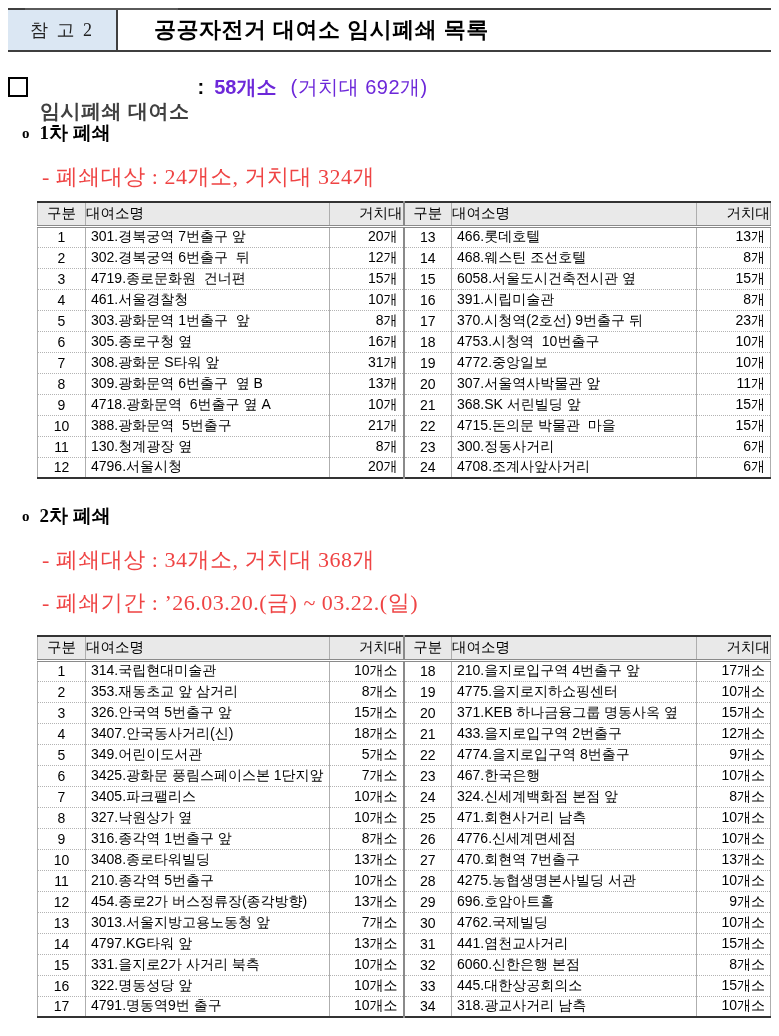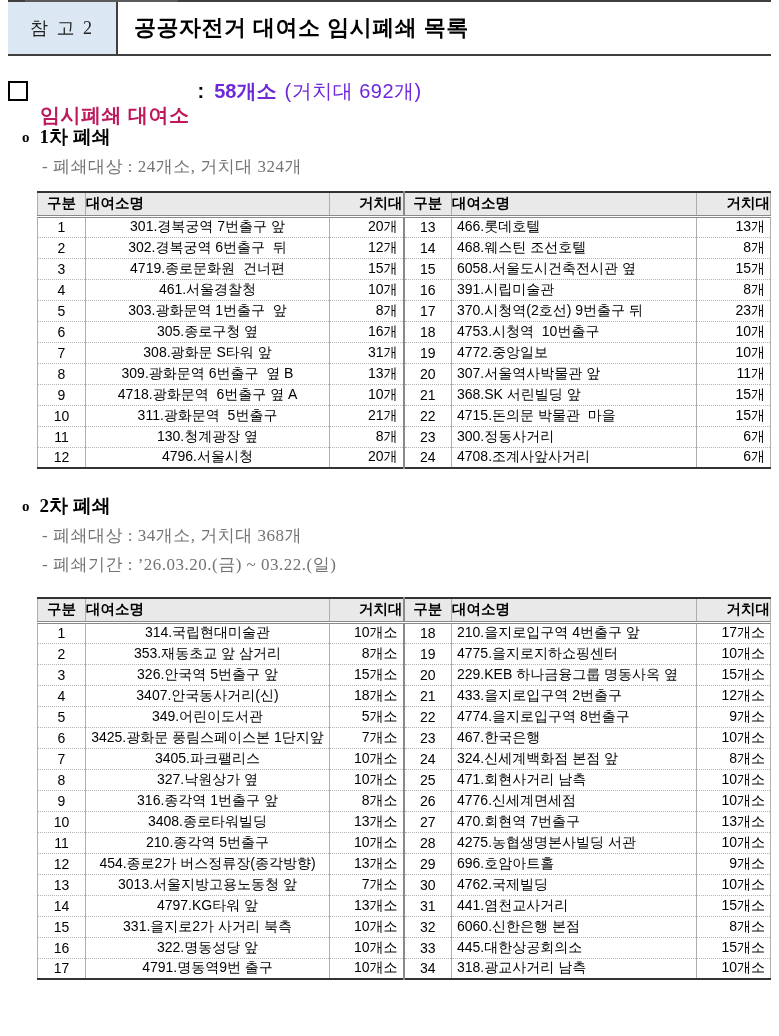--- a/index.html
+++ b/index.html
@@ -8,70 +8,70 @@
     width: 779px; height: 1036px;
     font-family: "Liberation Sans", sans-serif;
     color:#111; position: relative; overflow: hidden;
   }
   .page { width:779px; height:1036px; padding:0 8px; position:relative; }
 
   .top-artifact { position:absolute; left:25px; top:0; width:153px; height:2px; background:#5a5a5a; }
 
   
   .header-band {
-    height:56px; width:763px;
+    margin-top:8px; height:44px; width:763px;
     border-top:2px solid #3f3f3f; border-bottom:2px solid #3f3f3f;
     display:flex; align-items:stretch;
   }
   .ref-box {
     width:110px; background:#dbe7f3; border-right:2px solid #3f3f3f;
     display:flex; align-items:center; justify-content:center;
     font-family:"Liberation Serif", serif; font-size:18px; letter-spacing:2px; color:#222;
   }
   .doc-title {
-    flex:1; display:flex; align-items:center; padding-left:16px;
+    flex:1; display:flex; align-items:center; padding-left:36px;
     font-weight:900; font-size:22px; letter-spacing:0.5px; color:#000;
   }
 
   
   .summary-line { margin-top:20px; height:30px; display:flex; align-items:center; font-size:20px; font-weight:bold; }
   .chk { width:20px; height:20px; border:2px solid #000; display:inline-block; margin-right:12px; background:#fff; }
-  .sum-label { color:#be185d; letter-spacing:0.5px;margin-top:48px; }
+  .sum-label { color:#404040; letter-spacing:0.5px;margin-top:48px; }
   .sum-colon { margin:0 10px 0 8px; color:#000; }
   .blue { color:#6d28d9; }
-  .sum-cap { font-weight:normal; margin-left:8px; letter-spacing:0.5px; }
+  .sum-cap { font-weight:normal; margin-left:14px; letter-spacing:0.5px; }
 
   
   .sec-title {
     margin-top:18px; margin-left:14px; font-family:"Liberation Serif", serif;
     font-weight:bold; font-size:19px; color:#000; height:26px; display:flex; align-items:center;
   }
   .sec-title .bullet { font-size:15px; margin-right:10px; font-weight:bold; }
   .sec2 .sec-title { margin-top:24px; }
   .sec-line {
-    margin-left:34px; margin-top:5px; font-family:"Liberation Serif", serif;
-    font-size:17px; letter-spacing:0.5px; color:#737373; height:24px; line-height:24px;
+    margin-left:34px; margin-top:19px; font-family:"Liberation Serif", serif;
+    font-size:22px; letter-spacing:0.5px; color:#ef4444; height:24px; line-height:24px;
   }
 
   
   table.closure {
     margin:12px 0 0 29px; width:733px; border-collapse:collapse; table-layout:fixed;
     border-top:2px solid #333; border-bottom:2px solid #333;
     font-size:14px;
   }
   .sec2 table.closure { margin-top:20px; }
   th, td { border-left:1px solid #aeaeae; border-right:1px solid #aeaeae; }
   th {
-    background:#e9e9e9; height:24px; font-weight:bold; text-align:center;
+    background:#e9e9e9; height:24px; font-weight:normal; text-align:center;
     border-bottom:3px double #8a8a8a; font-size:14.5px; color:#000;
   }
   td { height:21px; padding:0 5px; color:#000; }
   tbody tr + tr td { border-top:1px dotted #b3b3b3; }
   .c0 { width:48px; text-align:center; }
-  .c1 { width:244px; text-align:center; white-space:pre; overflow:hidden; }
+  .c1 { width:244px; text-align:left; white-space:pre; overflow:hidden; }
   .c2 { width:74px; text-align:right; }
   .c3 { width:48px; text-align:center; }
   .c4 { width:245px; text-align:left; white-space:pre; overflow:hidden; }
   .c5 { width:74px; text-align:right; }
   th.c1, th.c4 { text-align:left; }
   .mid { border-left:2px solid #8a8a8a; }
 </style>
 </head>
 <body>
 
@@ -176,21 +176,21 @@
           <tr>
             <td class="c0">9</td>
             <td class="c1">4718.광화문역  6번출구 옆 A</td>
             <td class="c2">10개</td>
             <td class="c3 mid">21</td>
             <td class="c4">368.SK 서린빌딩 앞</td>
             <td class="c5">15개</td>
           </tr>
           <tr>
             <td class="c0">10</td>
-            <td class="c1">311.광화문역  5번출구</td>
+            <td class="c1">388.광화문역  5번출구</td>
             <td class="c2">21개</td>
             <td class="c3 mid">22</td>
             <td class="c4">4715.돈의문 박물관  마을</td>
             <td class="c5">15개</td>
           </tr>
           <tr>
             <td class="c0">11</td>
             <td class="c1">130.청계광장 옆</td>
             <td class="c2">8개</td>
             <td class="c3 mid">23</td>
@@ -242,21 +242,21 @@
             <td class="c2">8개소</td>
             <td class="c3 mid">19</td>
             <td class="c4">4775.을지로지하쇼핑센터</td>
             <td class="c5">10개소</td>
           </tr>
           <tr>
             <td class="c0">3</td>
             <td class="c1">326.안국역 5번출구 앞</td>
             <td class="c2">15개소</td>
             <td class="c3 mid">20</td>
-            <td class="c4">229.KEB 하나금융그룹 명동사옥 옆</td>
+            <td class="c4">371.KEB 하나금융그룹 명동사옥 옆</td>
             <td class="c5">15개소</td>
           </tr>
           <tr>
             <td class="c0">4</td>
             <td class="c1">3407.안국동사거리(신)</td>
             <td class="c2">18개소</td>
             <td class="c3 mid">21</td>
             <td class="c4">433.을지로입구역 2번출구</td>
             <td class="c5">12개소</td>
           </tr>

